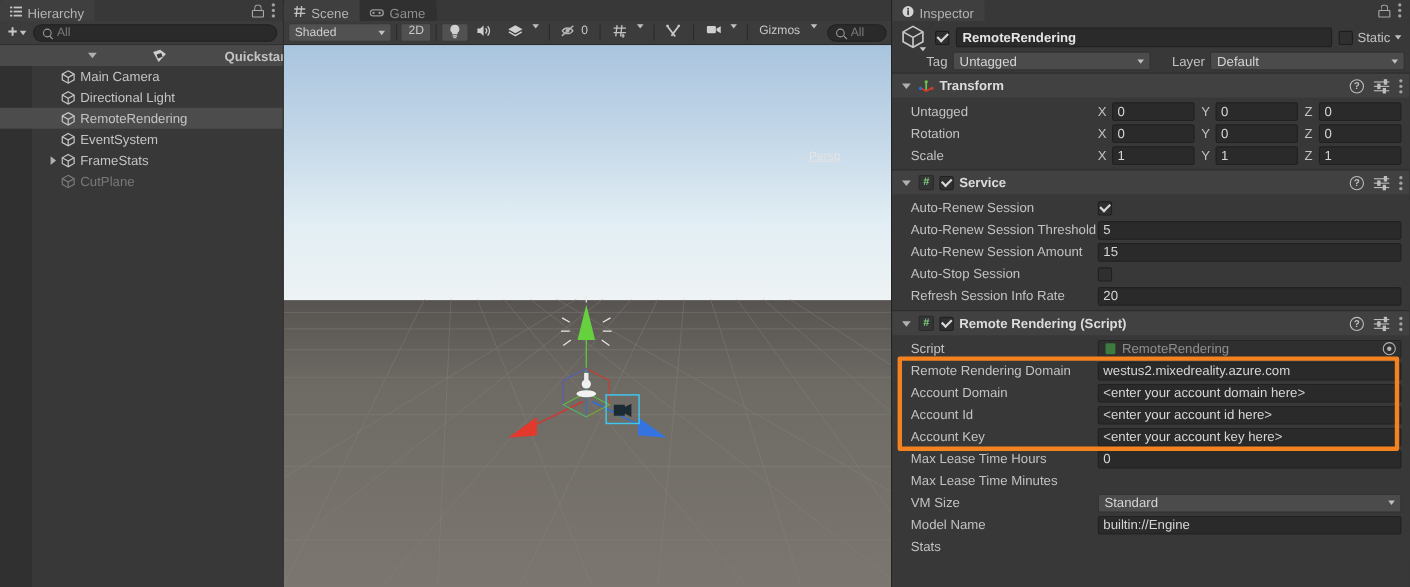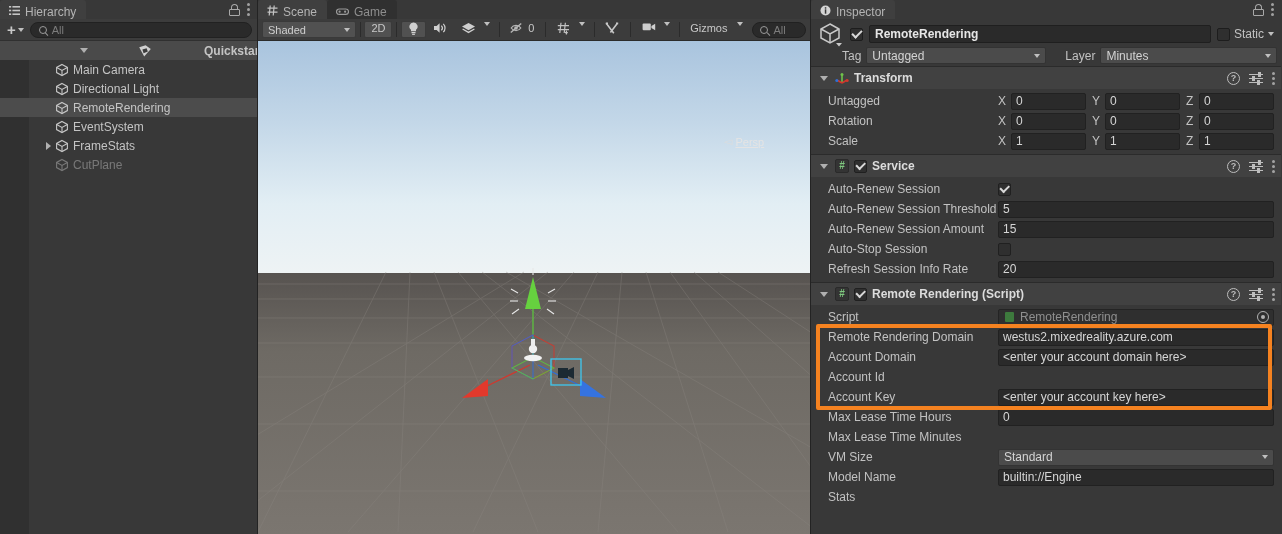--- a/index.html
+++ b/index.html
@@ -497,21 +497,21 @@
         </span>
       </div>
       <div class="tag-row">
         <span class="fld-lbl">Tag</span>
         <span class="dropdown" style="width:180px">
           <span>Untagged</span>
           <span class="caret-dn"></span>
         </span>
         <span class="fld-lbl" style="margin-left:14px">Layer</span>
         <span class="dropdown" style="flex:1">
-          <span>Minutes</span>
+          <span>Default</span>
           <span class="caret-dn"></span>
         </span>
       </div>
     </div>
 
     <div id="components">
         <div class="comp">
           <div class="comp-head">
             <span class="tw">
               <span class="tri-dn"></span>
@@ -731,20 +731,25 @@
             <div class="prow">
               <span class="plabel">Account Domain</span>
               <span class="pval">
                 <span class="vfield">
                   <span>&lt;enter your account domain here&gt;</span>
                 </span>
               </span>
             </div>
             <div class="prow">
               <span class="plabel">Account Id</span>
+              <span class="pval">
+                <span class="vfield">
+                  <span>&lt;enter your account id here&gt;</span>
+                </span>
+              </span>
             </div>
             <div class="prow">
               <span class="plabel">Account Key</span>
               <span class="pval">
                 <span class="vfield">
                   <span>&lt;enter your account key here&gt;</span>
                 </span>
               </span>
             </div>
             <div class="prow">

